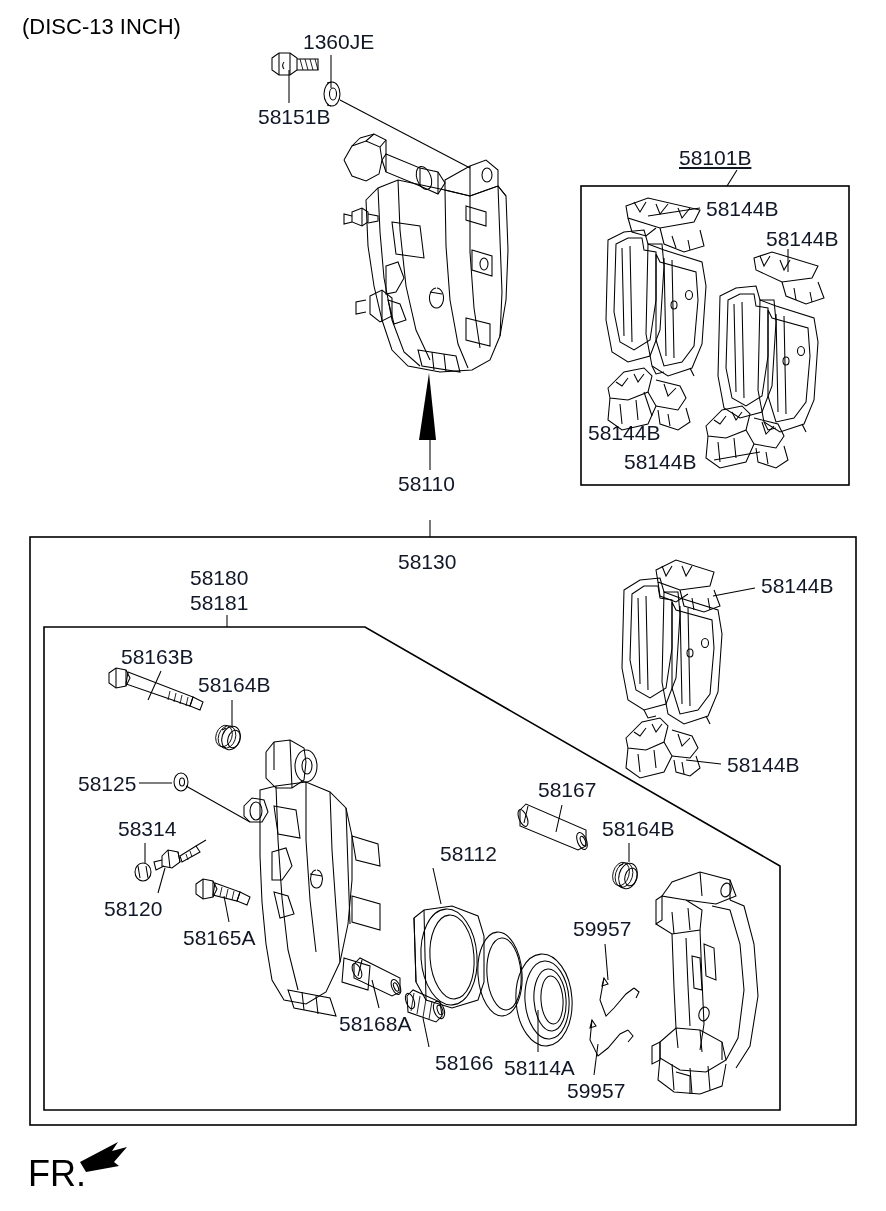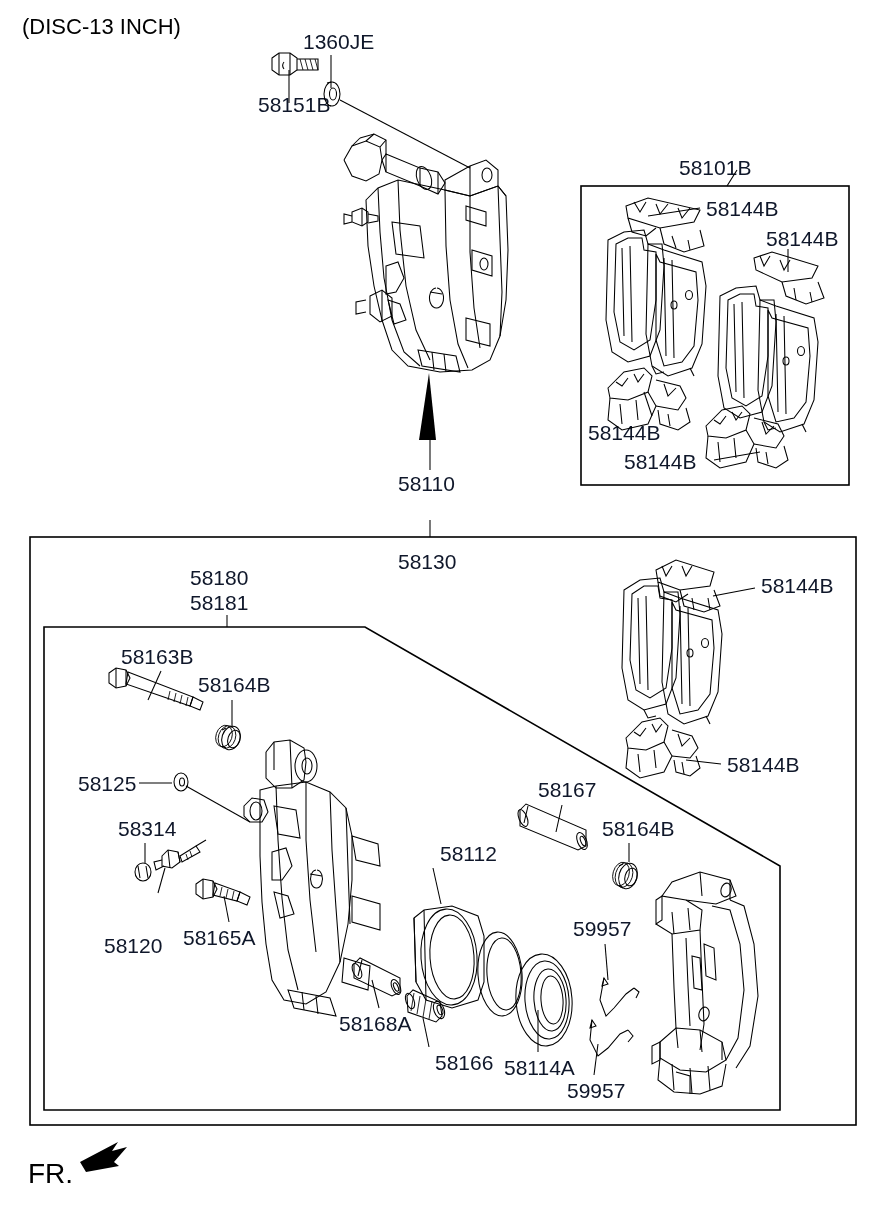--- a/index.html
+++ b/index.html
@@ -2,53 +2,53 @@
 <html><head>
 <meta charset="utf-8">
 <style>
   html,body{margin:0;padding:0;background:#fff;}
   body{width:886px;height:1211px;position:relative;overflow:hidden;
        font-family:"Liberation Sans","DejaVu Sans",sans-serif;color:#000;}
   #root{position:absolute;left:0;top:0;width:770px;height:1211px;padding-left:8px;}
   .lbl{position:absolute;font-size:21px;line-height:24px;letter-spacing:0px;
        white-space:nowrap;color:#0f172a;}
   .title{position:absolute;font-size:22px;line-height:25px;white-space:nowrap;}
-  .fr{position:absolute;font-size:28px;font-weight:400;line-height:32px;white-space:nowrap;}
+  .fr{position:absolute;font-size:36px;font-weight:400;line-height:32px;white-space:nowrap;}
   svg{position:absolute;left:0;top:0;overflow:visible;}
   .bx{stroke:#000;fill:none;stroke-width:1.6;}
   .thin{stroke:#000;fill:none;stroke-width:1.05;}
   .vthin{stroke:#000;fill:none;stroke-width:0.85;}
   .fill-k{fill:#000;stroke:none;}
 </style>
 </head>
 <body>
 
 <div id="root">
 
   <div class="title" style="left:22px;top:14px;">(DISC-13 INCH)</div>
 
   <div class="lbl" style="left:303px;top:30px;">1360JE</div>
-  <div class="lbl" style="left:258px;top:93px;">58151B</div>
+  <div class="lbl" style="left:258px;top:105px;">58151B</div>
   <div class="lbl" style="left:398px;top:472px;">58110</div>
   <div class="lbl" style="left:398px;top:502px;margin-top:48px;">58130</div>
 
-  <div class="lbl" style="left:679px;top:156px;">58101B</div>
+  <div class="lbl" style="left:679px;top:146px;text-decoration:underline;">58101B</div>
   <div class="lbl" style="left:706px;top:197px;">58144B</div>
   <div class="lbl" style="left:766px;top:227px;">58144B</div>
   <div class="lbl" style="left:588px;top:421px;">58144B</div>
   <div class="lbl" style="left:624px;top:450px;">58144B</div>
 
   <div class="lbl" style="left:190px;top:566px;">58180</div>
   <div class="lbl" style="left:190px;top:591px;">58181</div>
 
   <div class="lbl" style="left:121px;top:645px;">58163B</div>
   <div class="lbl" style="left:198px;top:673px;">58164B</div>
   <div class="lbl" style="left:78px;top:772px;">58125</div>
   <div class="lbl" style="left:118px;top:817px;">58314</div>
-  <div class="lbl" style="left:104px;top:897px;margin-top:37px;">58120</div>
+  <div class="lbl" style="left:104px;top:897px;">58120</div>
   <div class="lbl" style="left:183px;top:926px;">58165A</div>
 
   <div class="lbl" style="left:408px;top:842px;margin-left:32px;">58112</div>
   <div class="lbl" style="left:538px;top:778px;">58167</div>
   <div class="lbl" style="left:602px;top:817px;">58164B</div>
   <div class="lbl" style="left:339px;top:1012px;">58168A</div>
   <div class="lbl" style="left:404px;top:1051px;margin-left:31px;">58166</div>
   <div class="lbl" style="left:504px;top:1056px;">58114A</div>
   <div class="lbl" style="left:573px;top:917px;">59957</div>
   <div class="lbl" style="left:567px;top:1079px;">59957</div>

